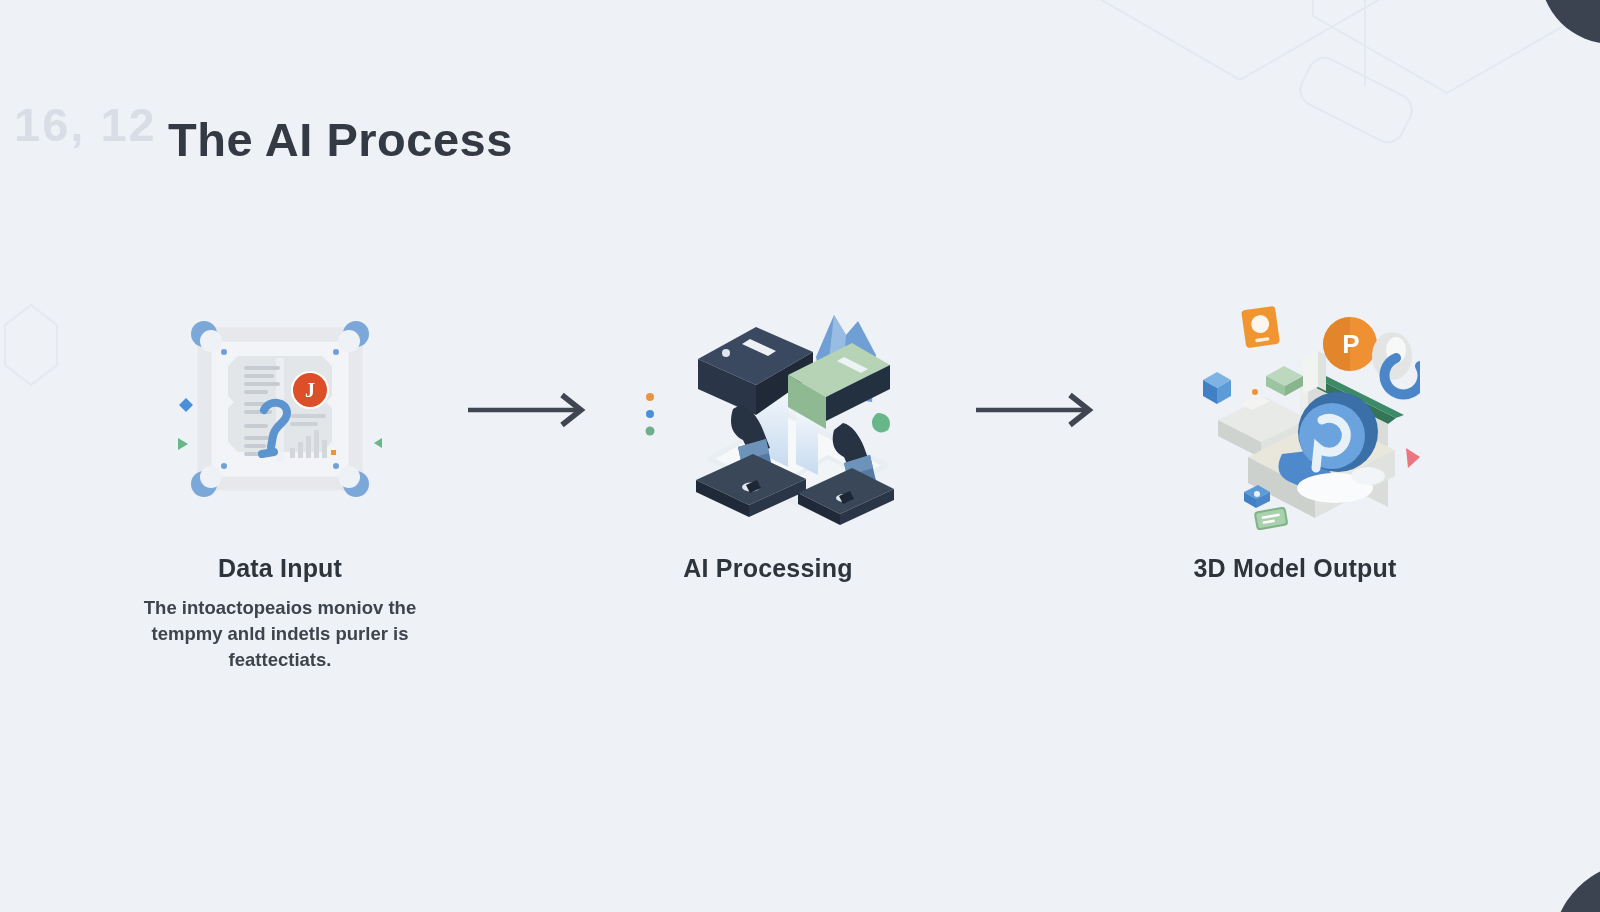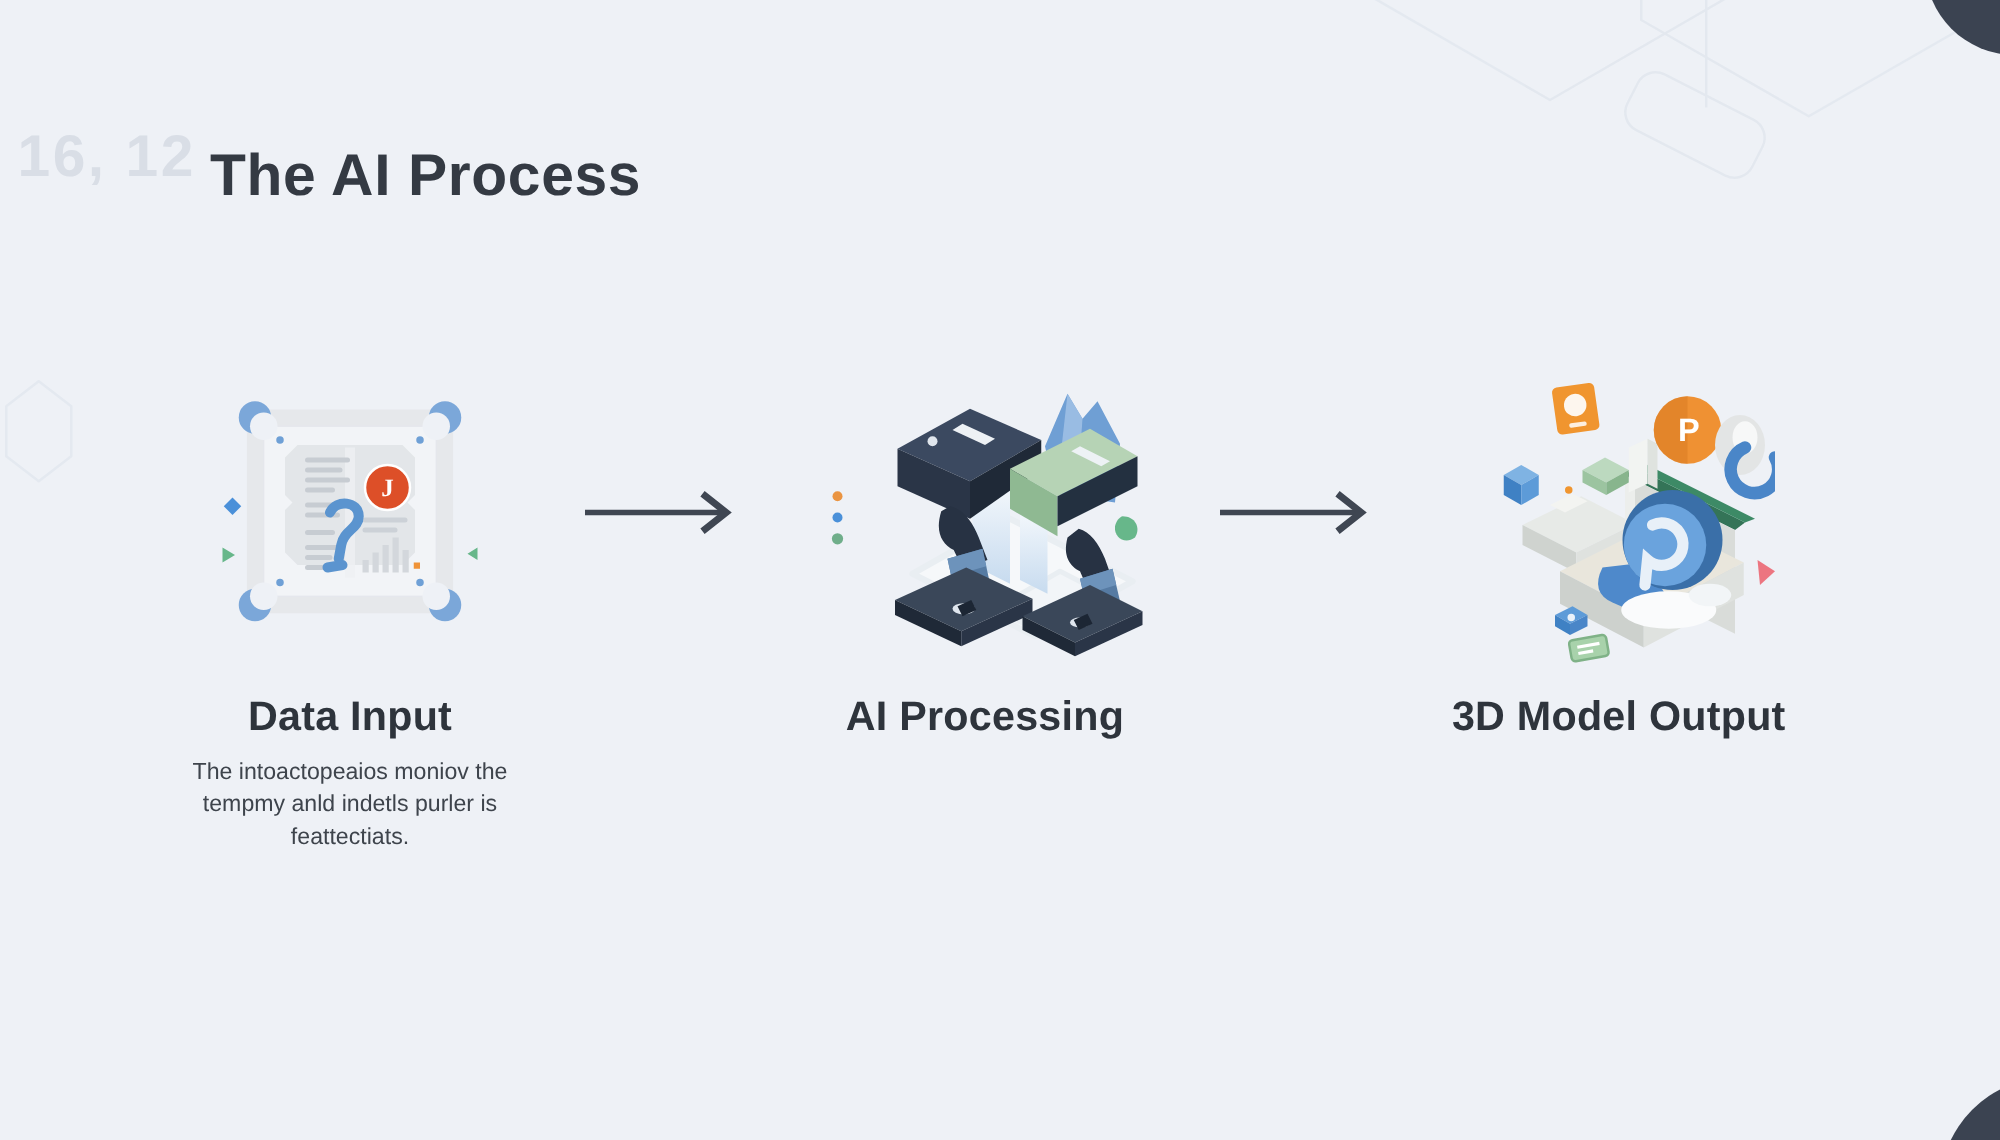--- a/index.html
+++ b/index.html
@@ -13,24 +13,24 @@
   .corner-br{left:1552px;top:862px;width:176px;height:176px;}
   .ghost{
     position:absolute;left:14px;top:97px;font-size:47px;font-weight:700;
     color:#d9dee6;letter-spacing:2px;white-space:nowrap;
   }
   .title{
     position:absolute;left:164px;top:108px;margin:4px;font-size:47px;
     font-weight:700;color:#343a43;letter-spacing:.5px;white-space:nowrap;
   }
   .step{position:absolute;top:276px;width:360px;text-align:center;}
-  .step-1{left:100px;} .step-2{left:608px;} .step-3{left:1115px;}
+  .step-1{left:100px;} .step-2{left:588px;} .step-3{left:1115px;}
   .illus{height:272px;display:flex;align-items:center;justify-content:center;}
-  .step h2{margin:6px 0 12px;font-size:33px;font-weight:700;color:#2e343c;letter-spacing:.2px;}
-  .step p{margin:0;font-size:18.5px;line-height:25.8px;color:#3e444c;}
+  .step h2{margin:6px 0 12px;font-size:25px;font-weight:700;color:#2e343c;letter-spacing:.2px;}
+  .step p{margin:0;font-size:18.5px;line-height:25.8px;color:#3e444c;font-weight:bold;}
   .arrow{position:absolute;top:392px;width:124px;height:36px;}
   .arrow-1{left:466px;} .arrow-2{left:974px;}
 </style>
 </head>
 <body>
 
 <div class="canvas">
 
   <svg class="decor" width="1600" height="912" viewBox="0 0 1600 912">
     <g fill="none" stroke="#e2e7ee" stroke-width="2" stroke-linejoin="round" opacity="0.85">

